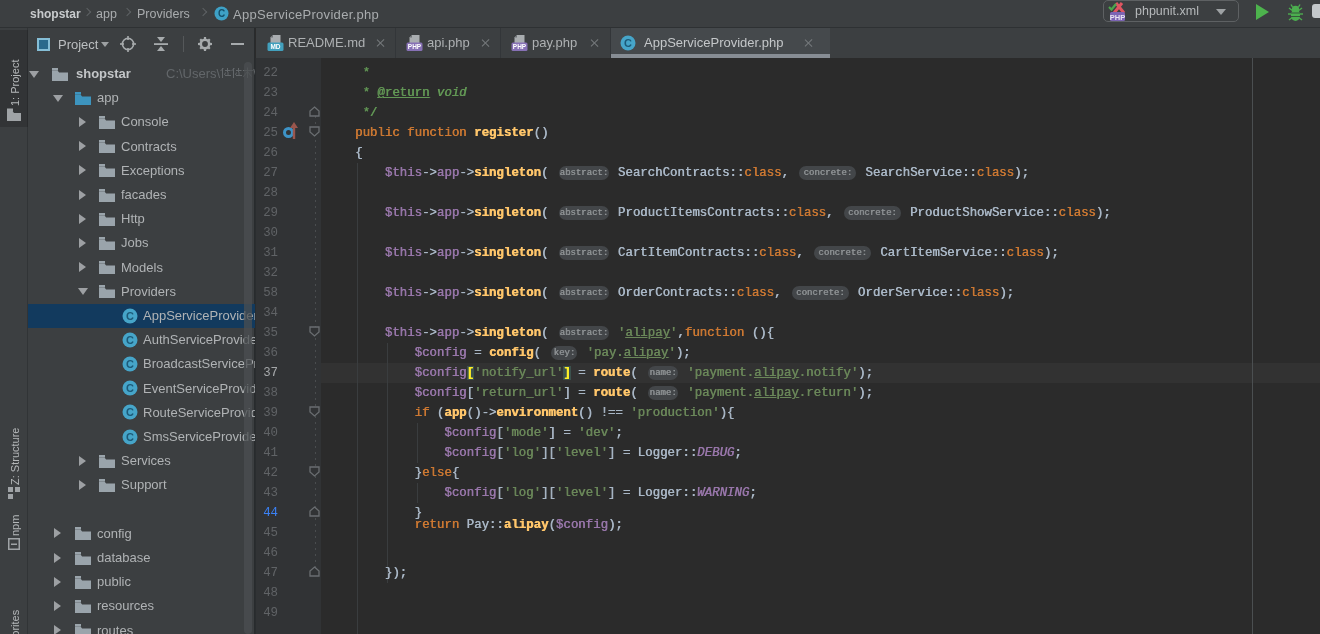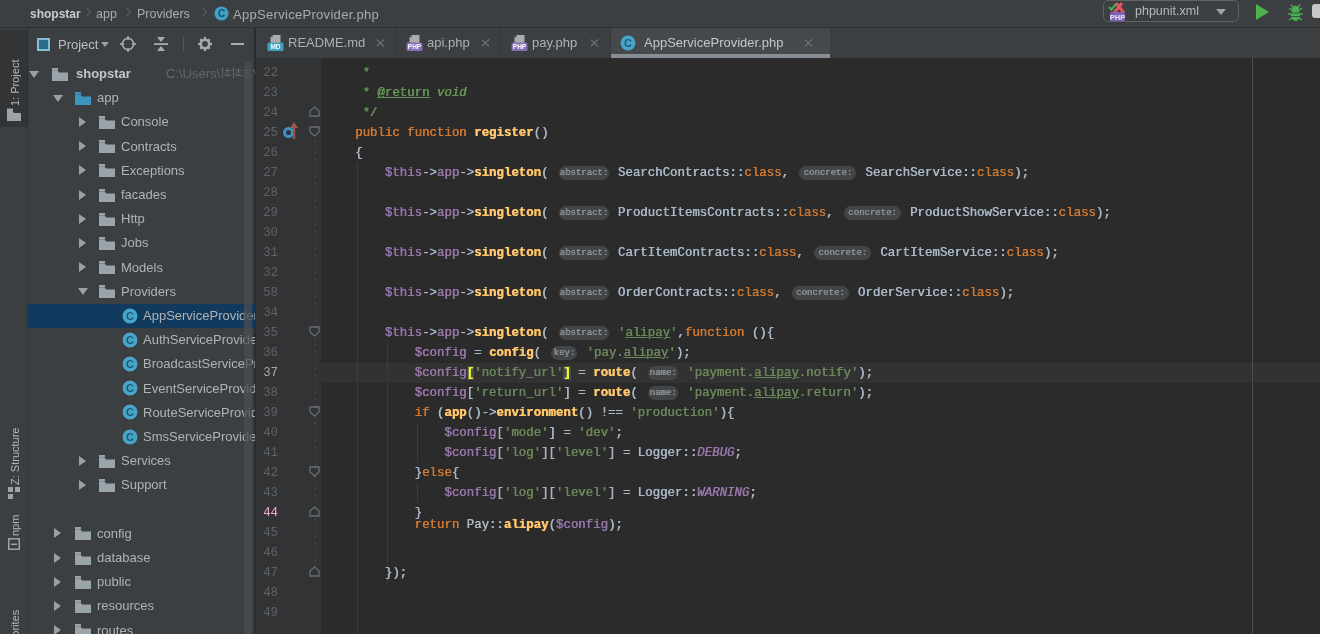--- a/index.html
+++ b/index.html
@@ -389,21 +389,21 @@
 <div class="num" style="left:256px;top:303px;color:#606366">34</div>
 <div class="num" style="left:256px;top:323px;color:#606366">35</div>
 <div class="num" style="left:256px;top:343px;color:#606366">36</div>
 <div class="num" style="left:256px;top:363px;color:#a4a7a9">37</div>
 <div class="num" style="left:256px;top:383px;color:#606366">38</div>
 <div class="num" style="left:256px;top:403px;color:#606366">39</div>
 <div class="num" style="left:256px;top:423px;color:#606366">40</div>
 <div class="num" style="left:256px;top:443px;color:#606366">41</div>
 <div class="num" style="left:256px;top:463px;color:#606366">42</div>
 <div class="num" style="left:256px;top:483px;color:#606366">43</div>
-<div class="num" style="left:256px;top:503px;color:#f9a8d4">44</div>
+<div class="num" style="left:256px;top:503px;color:#3b82f6">44</div>
 <div class="num" style="left:256px;top:523px;color:#606366">45</div>
 <div class="num" style="left:256px;top:543px;color:#606366">46</div>
 <div class="num" style="left:256px;top:563px;color:#606366">47</div>
 <div class="num" style="left:256px;top:583px;color:#606366">48</div>
 <div class="num" style="left:256px;top:603px;color:#606366">49</div>
 <div class="ab" style="left:315px;top:116px;width:1px;height:460px;background:repeating-linear-gradient(to bottom,#4a4d4f 0,#4a4d4f 2px,transparent 2px,transparent 6px)"></div>
 <svg class="fold" style="top:106px">
     <polygon points="5.5,1 10,5 10,10 1,10 1,5" fill="#313335" stroke="#6a6e71" stroke-width="1.3"></polygon>
   </svg>
 <svg class="fold" style="top:126px">

